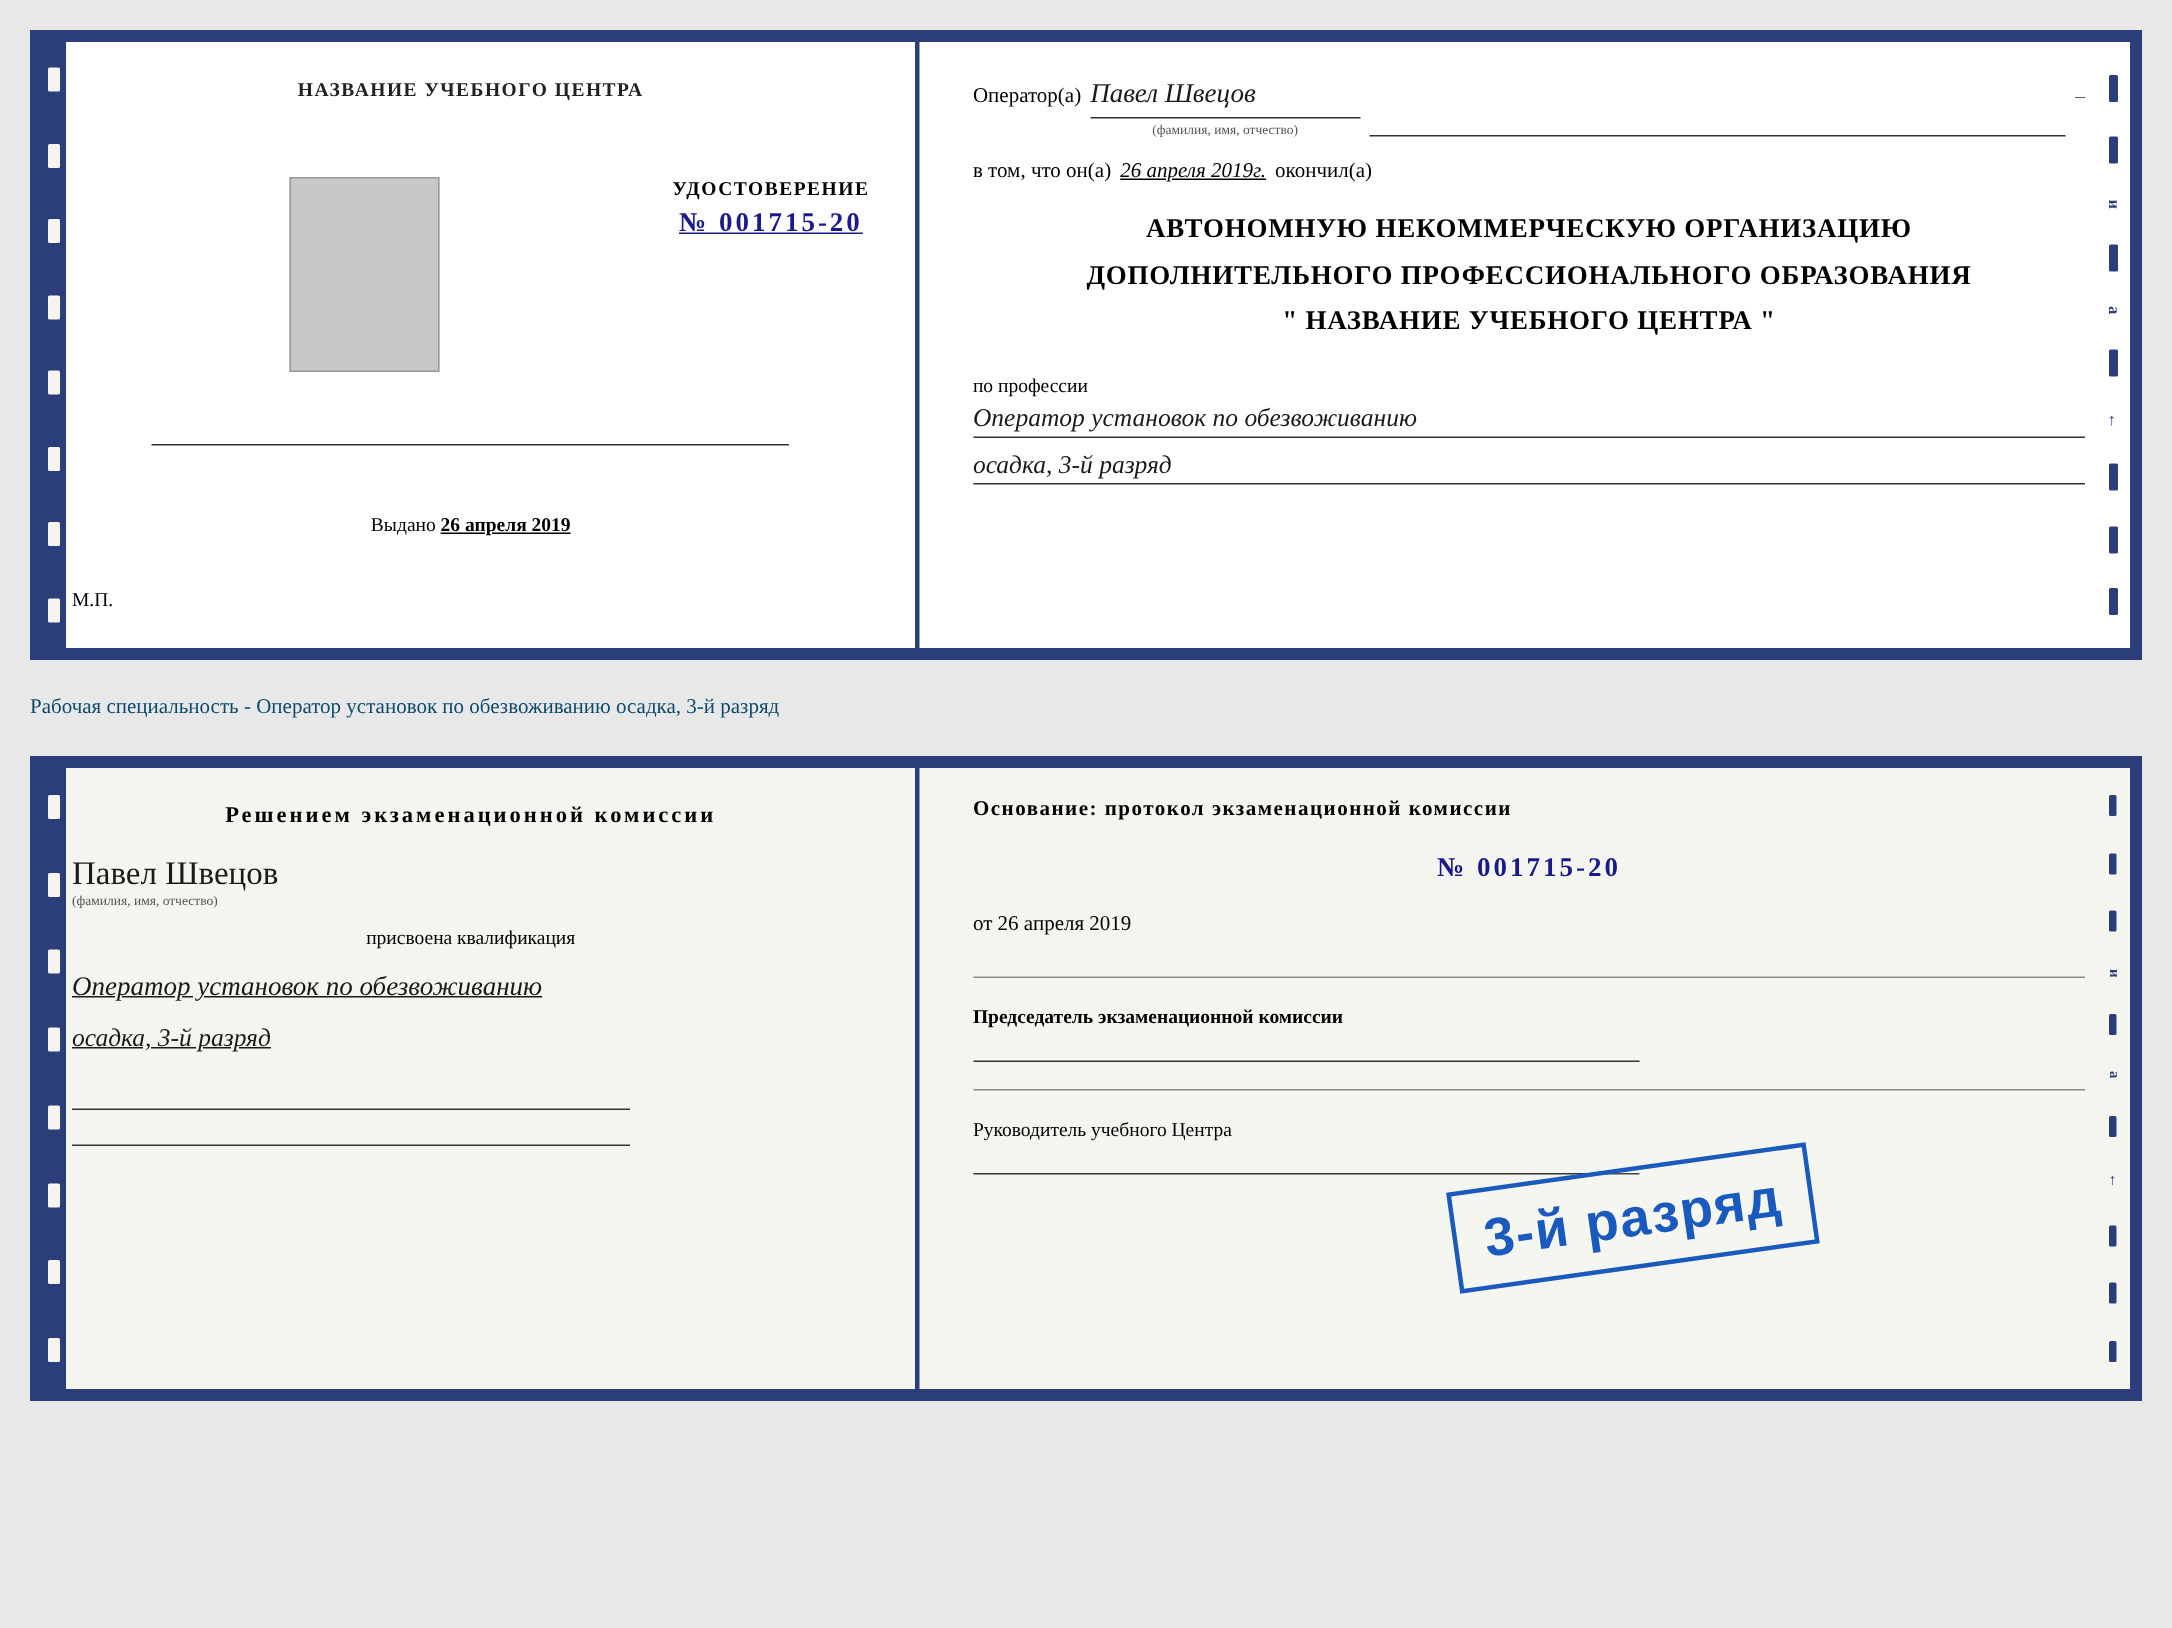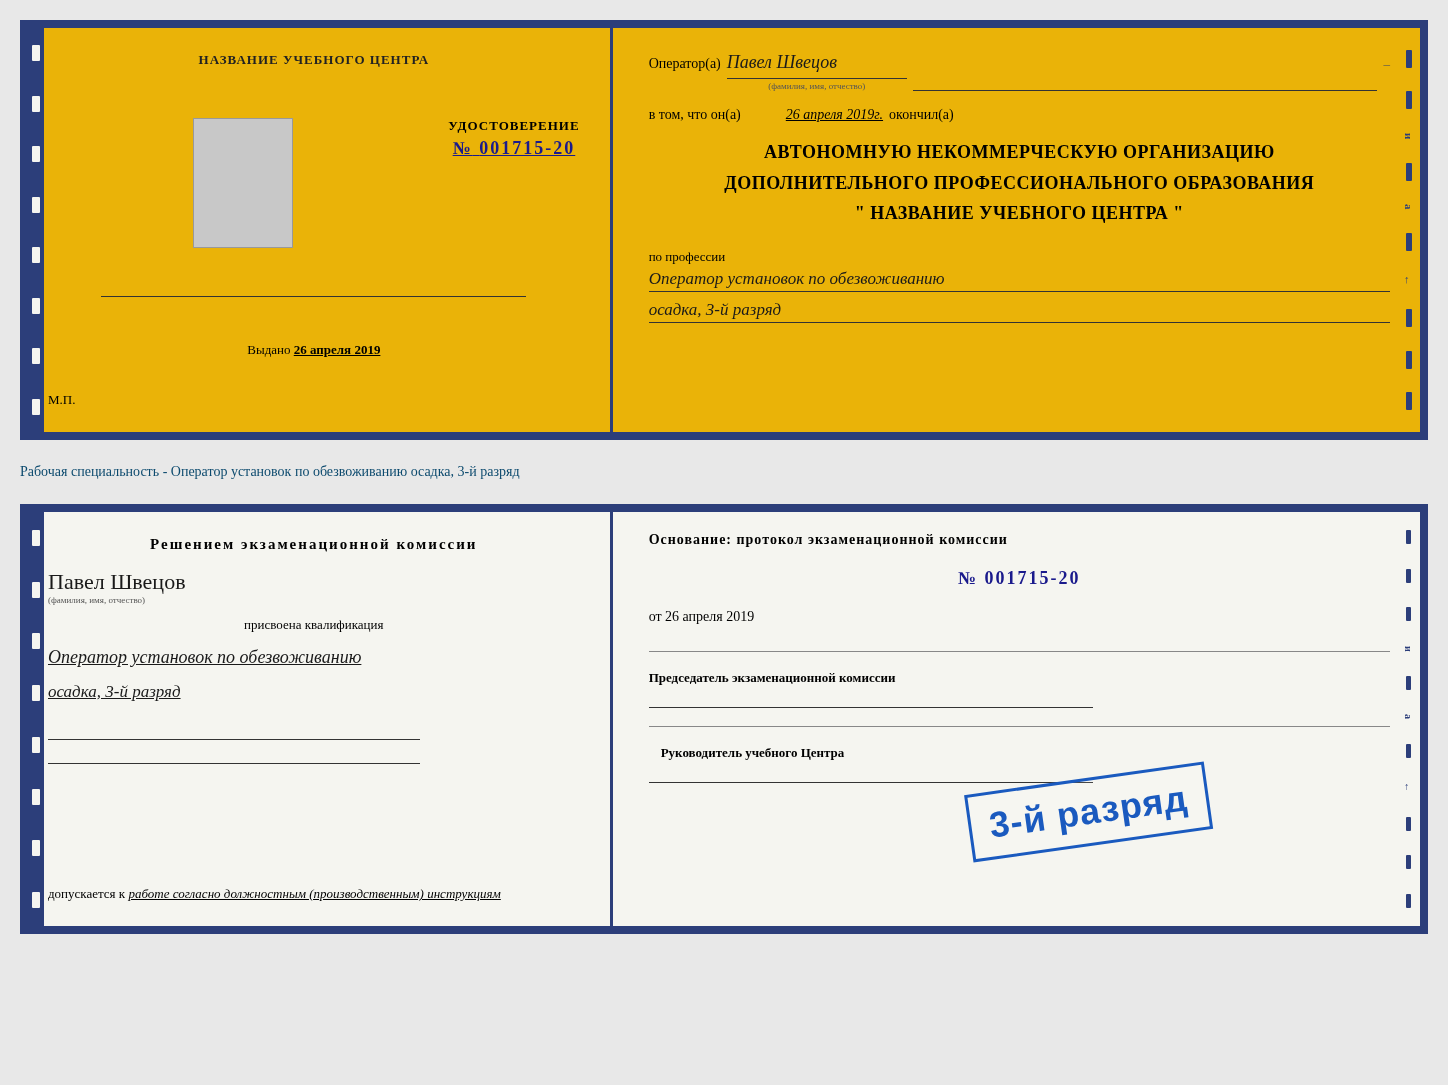--- a/index.html
+++ b/index.html
@@ -14,21 +14,21 @@
     .page-container {
       display: flex;
       flex-direction: column;
       gap: 18px;
     }
 
     
     .document {
       display: flex;
       border: 8px solid #2c3e7a;
-      background: #eab308;
+      background: #ffffff;
       position: relative;
       min-height: 420px;
     }
 
     .doc-left {
       width: 42%;
       border-right: 3px solid #2c3e7a;
       padding: 24px 30px;
       display: flex;
       flex-direction: column;
@@ -171,21 +171,20 @@
       font-size: 14px;
       display: flex;
       align-items: baseline;
       gap: 6px;
     }
 
     .date-underline {
       font-style: italic;
       text-decoration: underline;
       font-size: 14px;
-      margin-left: 39px;
     }
 
     .org-block {
       font-size: 18px;
       text-align: center;
       line-height: 1.7;
       text-transform: uppercase;
       font-weight: bold;
       letter-spacing: 0.5px;
     }
@@ -351,22 +350,21 @@
     }
 
     .sign-block {
       display: flex;
       flex-direction: column;
       gap: 4px;
     }
 
     .sign-role {
       font-size: 13px;
-      font-weight: bold;
-      margin-left: 12px;
+      font-weight: normal;
     }
 
     .sign-line-right {
       border-bottom: 1px solid #333;
       height: 18px;
       width: 60%;
     }
 
     
     .stamp-overlay {
@@ -561,24 +559,20 @@
 
       <div class="profession-large">Оператор установок по обезвоживанию</div>
 
       <div class="rank-text">осадка, 3-й разряд</div>
 
       <div class="sign-lines">
         <div class="sign-line"></div>
         <div class="sign-line"></div>
       </div>
 
-      <div class="допускается-block">
-        <span class="допускается-text">допускается к</span>
-        <span class="допускается-value">работе согласно должностным (производственным) инструкциям</span>
-      </div>
     </div>
 
     <div class="doc2-right">
       <div class="basis-title">Основание: протокол экзаменационной комиссии</div>
 
       <div class="protocol-number">
         <span>№</span>  <span>001715-20</span>
       </div>
 
       <div class="protocol-date">

